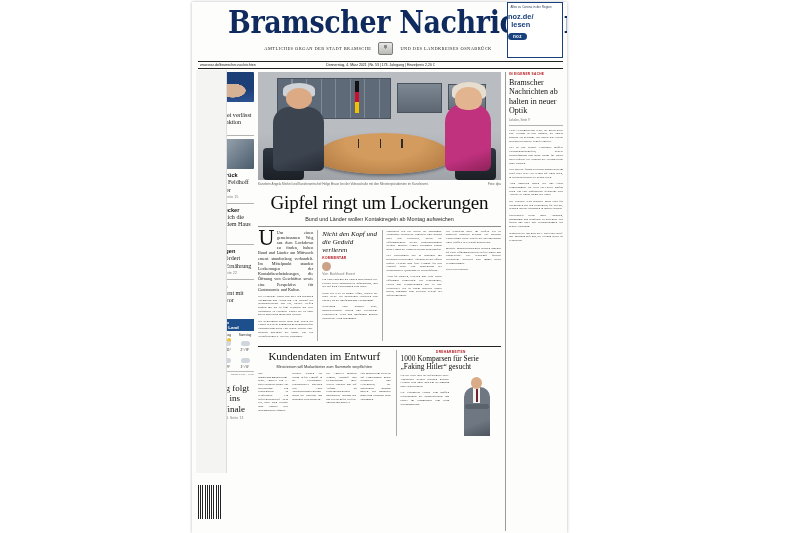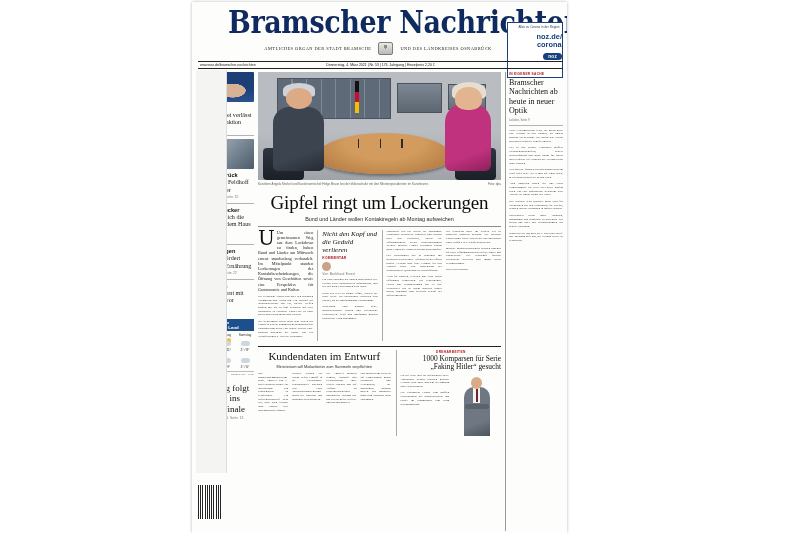--- a/index.html
+++ b/index.html
@@ -43,23 +43,23 @@
   .mast-crest{
     width:13px;height:11px;border-radius:2px;
     background:
       radial-gradient(circle at 50% 35%, #8a8a8a 0 18%, transparent 19%),
       linear-gradient(#e8e8e6,#b9b9b5);
     border:.5px solid #7d7d7a;
     flex:0 0 auto;
   }
   
   .promo{
-    position:absolute;right:4px;top:20px;width:56px;height:56px;
+    position:absolute;right:4px;top:0;width:56px;height:56px;
     border:1.1px solid #18407c;background:#fff;
-    display:flex;flex-direction:column;align-items:flex-end;
+    display:flex;flex-direction:column;align-items:flex-start;
     padding-top:3px;box-sizing:border-box;
   }
   .promo-kicker{
     font-size:3.1px;line-height:3.6px;color:#34465e;text-align:center;
     width:46px;font-family:"Liberation Sans",sans-serif;
   }
   .promo-url{
     margin-top:3px;font-family:"Liberation Sans",sans-serif;
     font-weight:bold;font-size:7.4px;line-height:8px;color:#18407c;
     text-align:center;
@@ -224,21 +224,21 @@
   .bot{display:flex;gap:5px;margin-top:3px;}
   .bot-l{flex:1.32;}
   .bot-r{flex:1;border-left:.6px solid #aaa;padding-left:4px;}
   .bot-head{text-align:center;font-size:11px;line-height:12px;color:#0d0d0d;}
   .bot-sub{text-align:center;font-size:3.9px;margin-top:2px;color:#333;
     font-family:"Liberation Sans",sans-serif;}
   .bot-kicker{
     text-align:center;font-family:"Liberation Sans",sans-serif;font-weight:bold;
     font-size:3.2px;color:#b3131b;letter-spacing:.35px;
   }
-  .bot-head2{text-align:right;font-size:7.4px;line-height:8.6px;color:#0d0d0d;margin-top:1px;}
+  .bot-head2{text-align:left;font-size:7.4px;line-height:8.6px;color:#0d0d0d;margin-top:1px;}
   .man-photo{
     position:relative;width:100%;height:60px;margin-top:2px;overflow:hidden;
   }
   .mp-body{position:absolute;left:24%;top:18%;width:54%;height:82%;
     background:linear-gradient(160deg,#6e7782 0 70%,#4d545d 100%);border-radius:10px 10px 0 0;}
   .mp-head{position:absolute;left:38%;top:2%;width:24%;height:20%;
     background:#d9ac87;border-radius:50%;}
   .mp-shirt{position:absolute;left:43%;top:19%;width:14%;height:26%;background:#f3f3f1;}
   .mp-tie{position:absolute;left:48%;top:21%;width:4%;height:22%;background:#6d2230;}
   .mp-arms{position:absolute;left:27%;top:46%;width:48%;height:9%;
@@ -273,21 +273,21 @@
     <div class="mast-sub">
       <span>Amtliches Organ der Stadt Bramsche</span>
       <span class="mast-crest"></span>
       <span>und des Landkreises Osnabrück</span>
     </div>
 
     <div class="promo">
       <div class="promo-kicker">Alles zu Corona in der Region</div>
       <div class="promo-url">
         <div>noz.de/</div>
-        <div>corona</div>
+        <div>lesen</div>
       </div>
       <div class="promo-logo">noz</div>
     </div>
   </div>
 
   <div class="inforule">
     <span>www.noz.de/bramscher-nachrichten</span>
     <span class="ctr">Donnerstag, 4. März 2021 | Nr. 53 | 173. Jahrgang | Einzelpreis 2,20 €</span>
   </div>
 
@@ -491,21 +491,21 @@
               <span class="mp-head"></span>
               <span class="mp-arms"></span>
             </div>
           </div>
         </div>
       </div>
     </div>
 
     <div class="col-right">
       <div class="r-kicker">IN EIGENER SACHE</div>
-      <div class="r-head">Bramscher Nachrichten ab heute in neuer Optik</div>
+      <div class="r-head">Bramscher Nachrichten ab halten in neuer Optik</div>
       <div class="r-ref">Lokales, Seite 9</div>
       <div class="r-rule"></div>
       <div class="r-body">
         <p>Liebe Leserinnen und Leser, Sie halten heute eine Zeitung in den Händen, die anders aussieht als gewohnt. Wir haben das Layout überarbeitet und die Schrift erneuert.</p>
         <p>Ziel ist eine bessere Lesbarkeit: größere Zwischenüberschriften, klarere Ressortführung und mehr Raum für Bilder und Grafiken. Die Struktur der Zeitung bleibt dabei erhalten.</p>
         <p>Neu sind die farbigen Orientierungsleisten am Kopf jeder Seite. Sie zeigen auf einen Blick, in welchem Ressort Sie gerade lesen.</p>
         <p>Auch inhaltlich haben wir uns etwas vorgenommen. Die Seite Drei bietet künftig jeden Tag eine ausführliche Reportage oder Analyse zu einem Thema des Tages.</p>
         <p>Der Lokalteil wird gestärkt: Mehr Platz für Nachrichten aus den Gemeinden, für Vereine, Schulen und die Menschen in unserer Region.</p>
         <p>Unverändert bleibt unser Anspruch, unabhängig und sorgfältig zu berichten. Wir freuen uns über Ihre Rückmeldungen zur neuen Gestaltung.</p>
         <p>Schreiben Sie uns gern per E-Mail oder Brief. Ihre Meinung hilft uns, die Zeitung weiter zu verbessern.</p>

